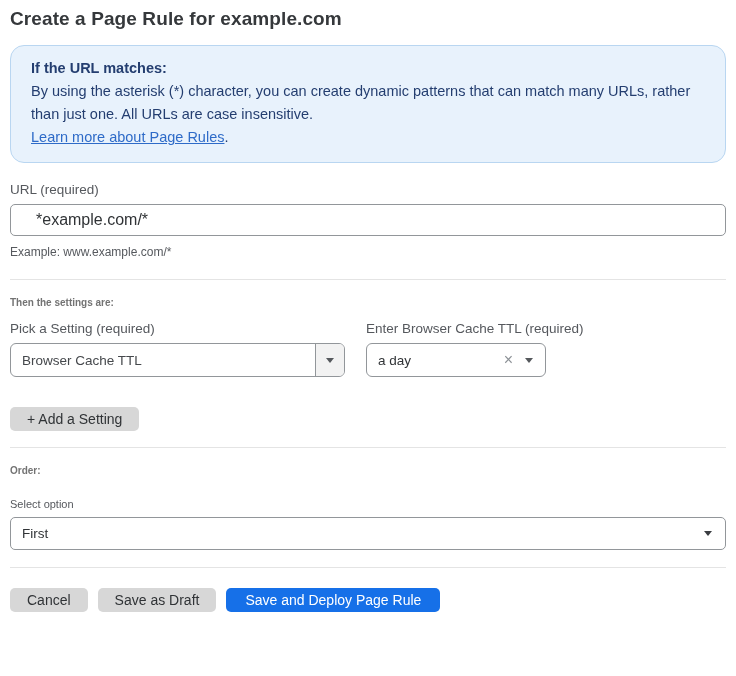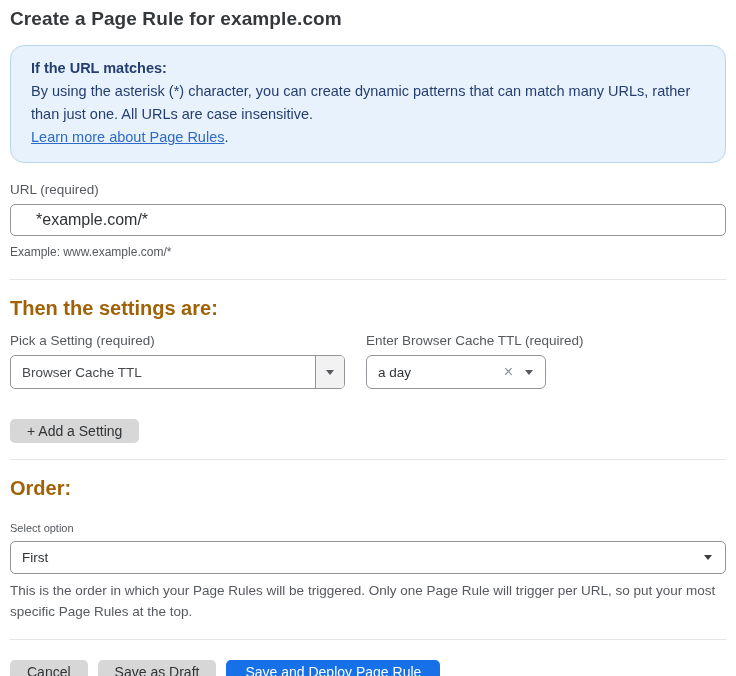--- a/index.html
+++ b/index.html
@@ -48,31 +48,31 @@
     margin-top:7px;width:716px;height:32px;
     border:1px solid var(--border-gray);border-radius:5px;
     padding:0 25px;font-size:16px;color:#303336;
     font-family:"Liberation Sans","DejaVu Sans",sans-serif;
     background:#fff;outline:none;display:block;
   }
   .helper-text{
     margin-top:7px;font-size:12px;color:#56595e;line-height:19px;
   }
   .divider{border:none;border-top:1px solid var(--divider);margin:17px 0;}
-  .section-heading{font-size:20px;font-weight:700;color:#a16207;}
+  .section-heading{font-size:10px;font-weight:700;color:#737373;}
   .settings-row{display:flex;margin-top:0;}
   .col-setting{width:356px;}
   .col-ttl{width:240px;}
   .col-label{font-size:13.5px;color:var(--text-gray);margin-top:13px;}
   .select-box{
     margin-top:7px;height:34px;background:#fff;
     border:1px solid var(--border-gray);border-radius:5px;
     display:flex;align-items:stretch;cursor:pointer;overflow:hidden;
   }
-  .select-setting{width:335px;}
+  .select-setting{width:335px;border-radius:6px;}
   .select-setting .select-value{
     flex:1;display:flex;align-items:center;padding:0 11px;
     font-size:13.5px;color:#45484c;
   }
   .caret-cell{
     width:29px;background:#f2f2f2;border-left:1px solid var(--border-gray);
     display:flex;align-items:center;justify-content:center;
   }
   .caret{
     width:0;height:0;
@@ -160,21 +160,20 @@
 
   <div class="section-heading">Order:</div>
 
   <div class="order-label">Select option</div>
   <div class="select-order">
     <div class="select-value">First</div>
     <span class="caret-plain">
         <span class="caret"></span>
       </span>
   </div>
-  <div class="order-helper">This is the order in which your Page Rules will be triggered. Only one Page Rule will trigger per URL, so put your most specific Page Rules at the top.</div>
 
   <hr class="divider">
 
   <div class="footer">
     <button class="btn">Cancel</button>
     <button class="btn">Save as Draft</button>
     <button class="btn btn-primary">Save and Deploy Page Rule</button>
   </div>
 
 </div>

